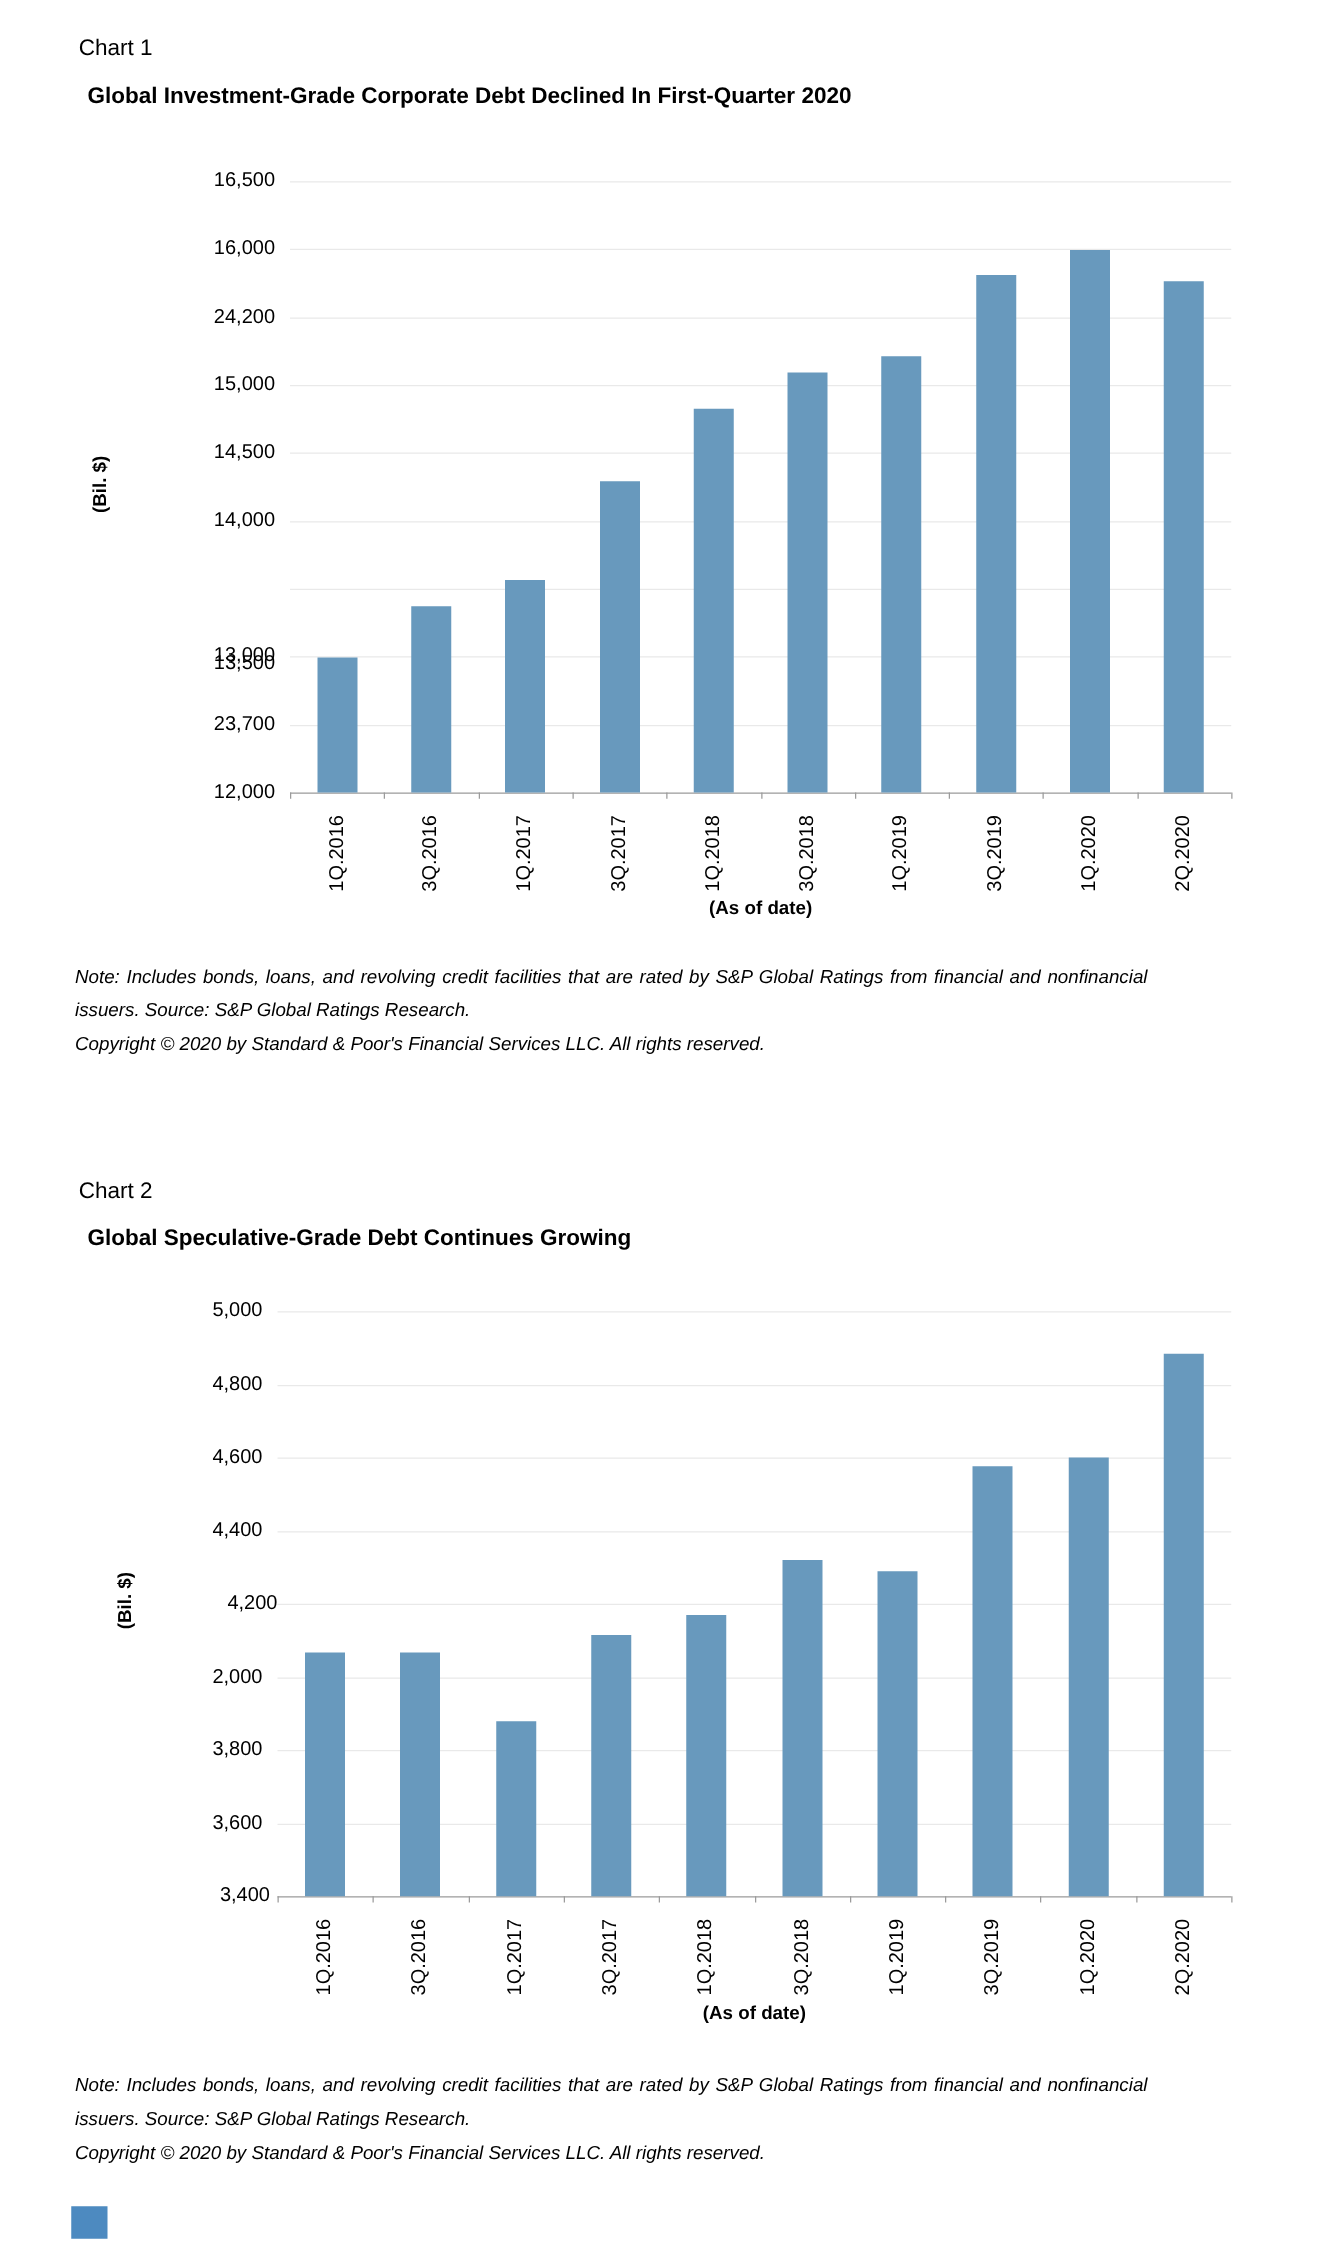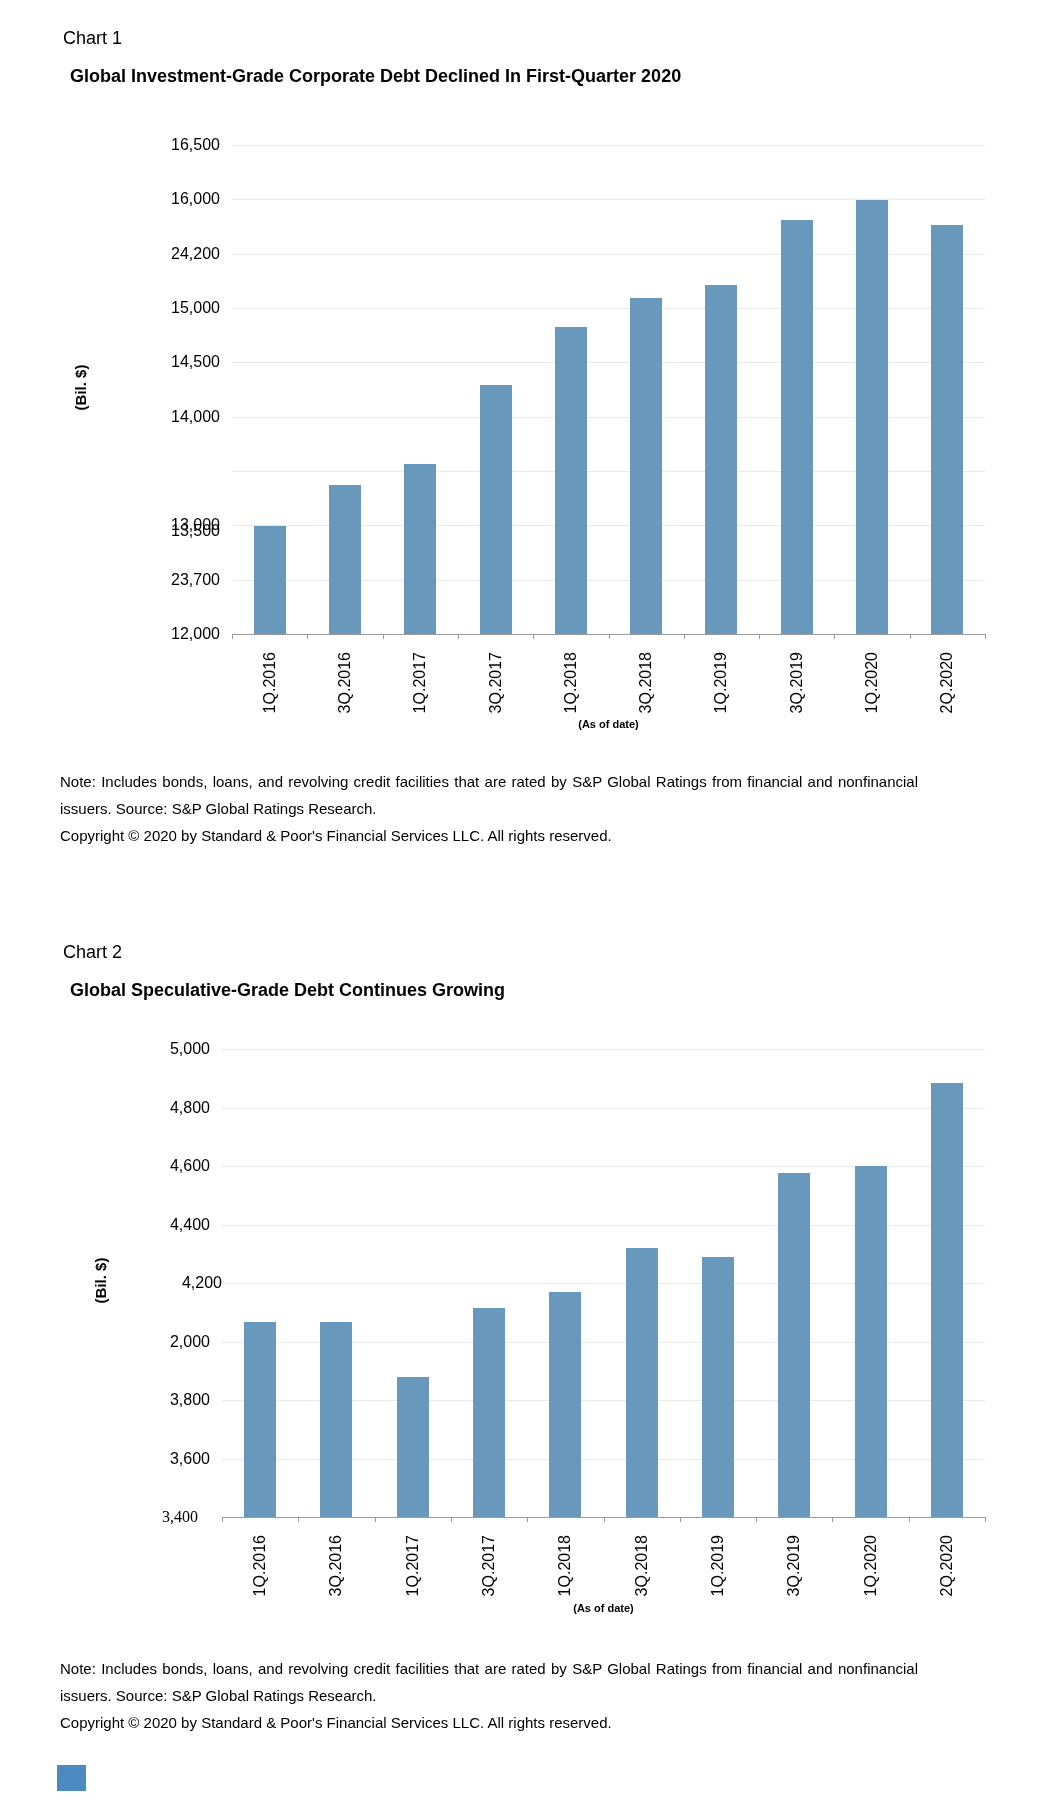--- a/index.html
+++ b/index.html
@@ -11,25 +11,25 @@
   .chart-label  { position:absolute; left:63px; font-size:18px; font-weight:400; }
   .chart-title  { position:absolute; left:70px; font-size:18px; font-weight:700; }
   .plot         { position:absolute; }
   .grid-line    { position:absolute; height:1px; background:#e9e9e9; }
   .axis-line    { position:absolute; height:1px; background:#9b9b9b; }
   .tick-mark    { position:absolute; width:1px; height:5px; background:#9b9b9b; }
   .ytick-label  { position:absolute; width:80px; font-size:16px; text-align:right; line-height:19px; }
   .bar          { position:absolute; }
   .xtick-label  { position:absolute; font-size:16px; line-height:18px; white-space:nowrap;
                   writing-mode:vertical-rl; transform:rotate(180deg); }
-  .axis-title-x { position:absolute; font-size:11px; font-weight:700; text-align:center; }
+  .axis-title-x { position:absolute; font-size:15px; font-weight:700; text-align:center; }
   .axis-title-y { position:absolute; width:90px; font-size:15px; font-weight:700;
                   text-align:center; transform:rotate(-90deg); }
   .note         { position:absolute; left:60px; width:858px; font-size:15px; line-height:27px; }
-  .note p       { margin:0; }
+  .note p       { margin:0;font-style:italic; }
   .note p.justified { text-align:justify; }
   .footer-square { position:absolute; left:57px; top:1765px; width:29px; height:26px; }
 </style>
 </head>
 <body>
 
 <section>
   <div class="chart-label" style="top:28px">Chart 1</div>
   <div class="chart-title" style="top:66px">Global Investment-Grade Corporate Debt Declined In First-Quarter 2020</div>
   <div class="axis-title-y" style="left:35px; top:379px">(Bil. $)</div>
@@ -92,21 +92,21 @@
     <p>Copyright © 2020 by Standard &amp; Poor's Financial Services LLC. All rights reserved.</p>
   </div>
 </section>
 
 <section>
   <div class="chart-label" style="top:942px">Chart 2</div>
   <div class="chart-title" style="top:980px">Global Speculative-Grade Debt Continues Growing</div>
   <div class="axis-title-y" style="left:55px; top:1272px">(Bil. $)</div>
   <div class="plot" id="plot-1" style="left: 0px; top: 0px; width: 1054px; height: 1800px;">
       <div class="axis-line" style="left: 222px; top: 1517px; width: 763px;"></div>
-      <div class="ytick-label" style="left: 118px; top: 1507px; font-family: Liberation Serif, serif;">3,400</div>
+      <div class="ytick-label" style="left: 136px; top: 1507px;">3,400</div>
       <div class="grid-line" style="left: 222px; top: 1458.5px; width: 763px;"></div>
       <div class="ytick-label" style="left: 130px; top: 1448.5px;">3,600</div>
       <div class="grid-line" style="left: 222px; top: 1400px; width: 763px;"></div>
       <div class="ytick-label" style="left: 130px; top: 1390px;">3,800</div>
       <div class="grid-line" style="left: 222px; top: 1341.5px; width: 763px;"></div>
       <div class="ytick-label" style="left: 130px; top: 1331.5px;">2,000</div>
       <div class="grid-line" style="left: 222px; top: 1283px; width: 763px;"></div>
       <div class="ytick-label" style="left: 142px; top: 1273px;">4,200</div>
       <div class="grid-line" style="left: 222px; top: 1224.5px; width: 763px;"></div>
       <div class="ytick-label" style="left: 130px; top: 1214.5px;">4,400</div>

